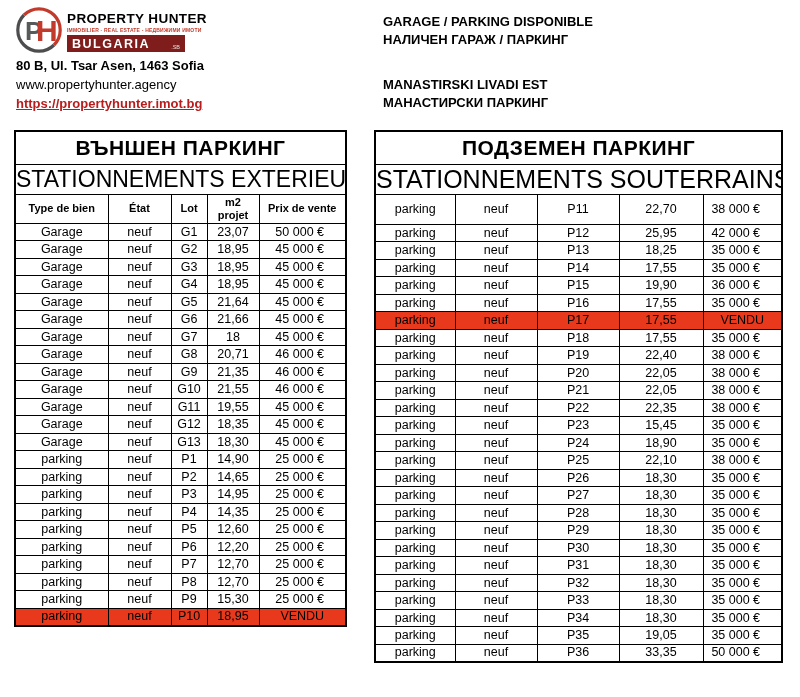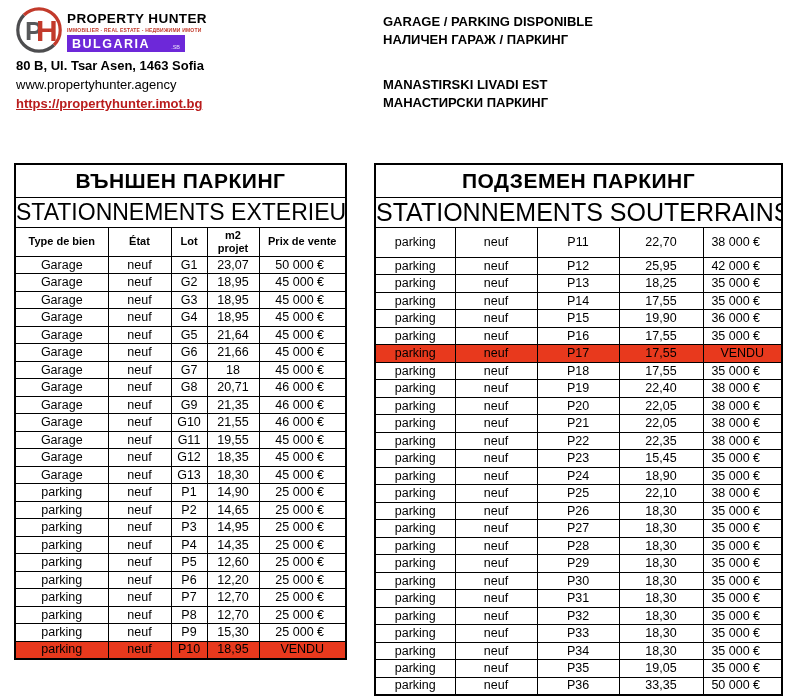--- a/index.html
+++ b/index.html
@@ -8,34 +8,34 @@
     width:800px; height:697px; position:relative;
     font-family:"Liberation Sans", sans-serif; color:#000; overflow:hidden;
   }
 
   
   .logo { position:absolute; left:14px; top:5px; display:flex; align-items:flex-start; }
   .logo svg { width:50px; height:50px; flex:0 0 auto; }
   .logo-text { margin-left:3px; padding-top:6px; }
   .logo-name { font-size:13.5px; font-weight:bold; letter-spacing:.4px; color:#000000; white-space:nowrap; }
   .logo-tagline { font-size:5px; font-weight:bold; color:#c23a2b; letter-spacing:.2px; margin-top:1px; white-space:nowrap; }
-  .logo-country { margin-top:2px; background:#6d28d9; color:#fff; width:118px; height:17px;
+  .logo-country { margin-top:2px; background:#7f1d1d; color:#fff; width:118px; height:17px;
                   display:flex; align-items:center; justify-content:space-between; padding:0 5px; }
   .logo-country .country { font-size:12.5px; font-weight:bold; letter-spacing:1.5px; }
   .logo-country .suffix { font-size:5.5px; align-self:flex-end; margin-bottom:2px; opacity:.85; }
 
   .addr { position:absolute; left:16px; top:56px; font-size:13px; line-height:19px; }
   .addr .b { font-weight:bold; }
   .addr a { color:#b91c1c; text-decoration:underline;font-weight:bold; }
 
   .right-info { position:absolute; left:375px; top:13px; font-size:13px; line-height:18px; font-weight:bold;margin-left:8px; }
   .right-info .gap { margin-top:27px; }
 
   
-  table.ptable { position:absolute; top:163px; border-collapse:collapse; table-layout:fixed;
+  table.ptable { position:absolute; top:130px; border-collapse:collapse; table-layout:fixed;
                  border:2px solid #000; background:#fff; }
   table.ptable.left  { left:14px;  width:331px; }
   table.ptable.right { left:374px; width:407px; }
   .ptable th, .ptable td { border:1px solid #000; overflow:hidden; }
 
   .title-row th { height:33px; font-size:21px; font-weight:bold; text-align:center; letter-spacing:.5px; }
   .subtitle-row th { font-weight:normal; text-align:center; white-space:nowrap; }
   .left  .subtitle-row th { height:30px; font-size:23px; }
   .right .subtitle-row th { height:27px; font-size:25px; }
 

